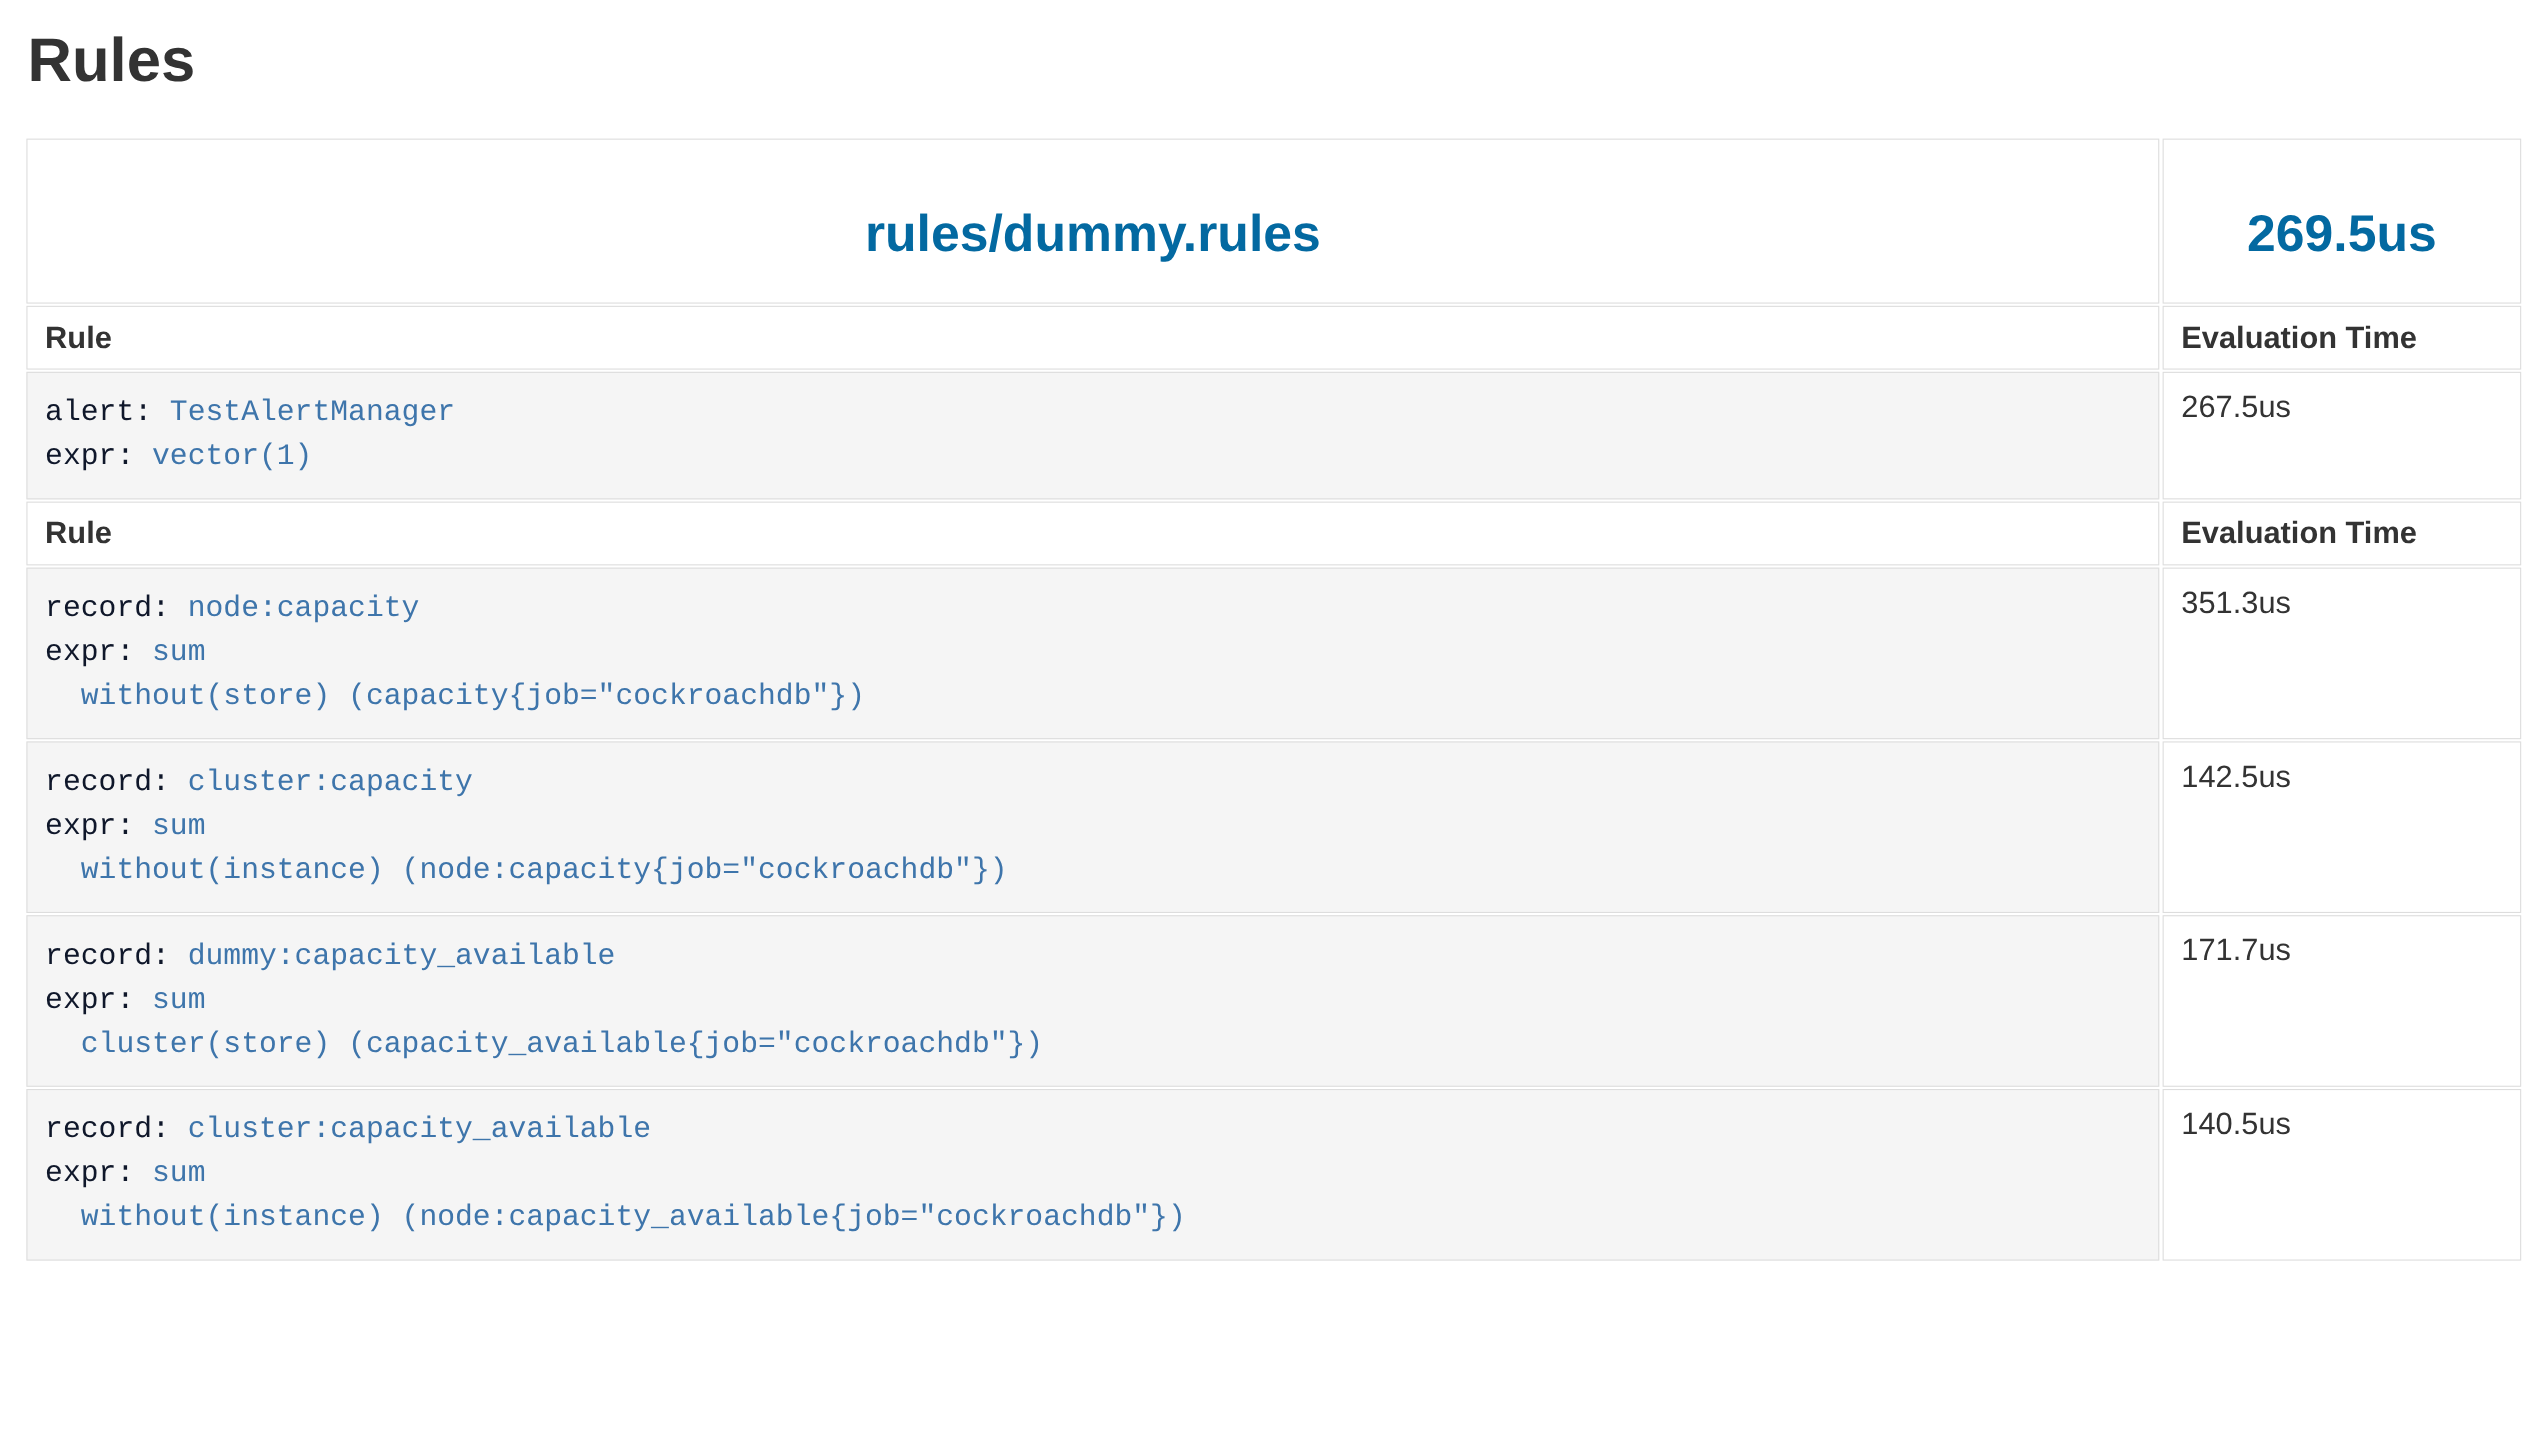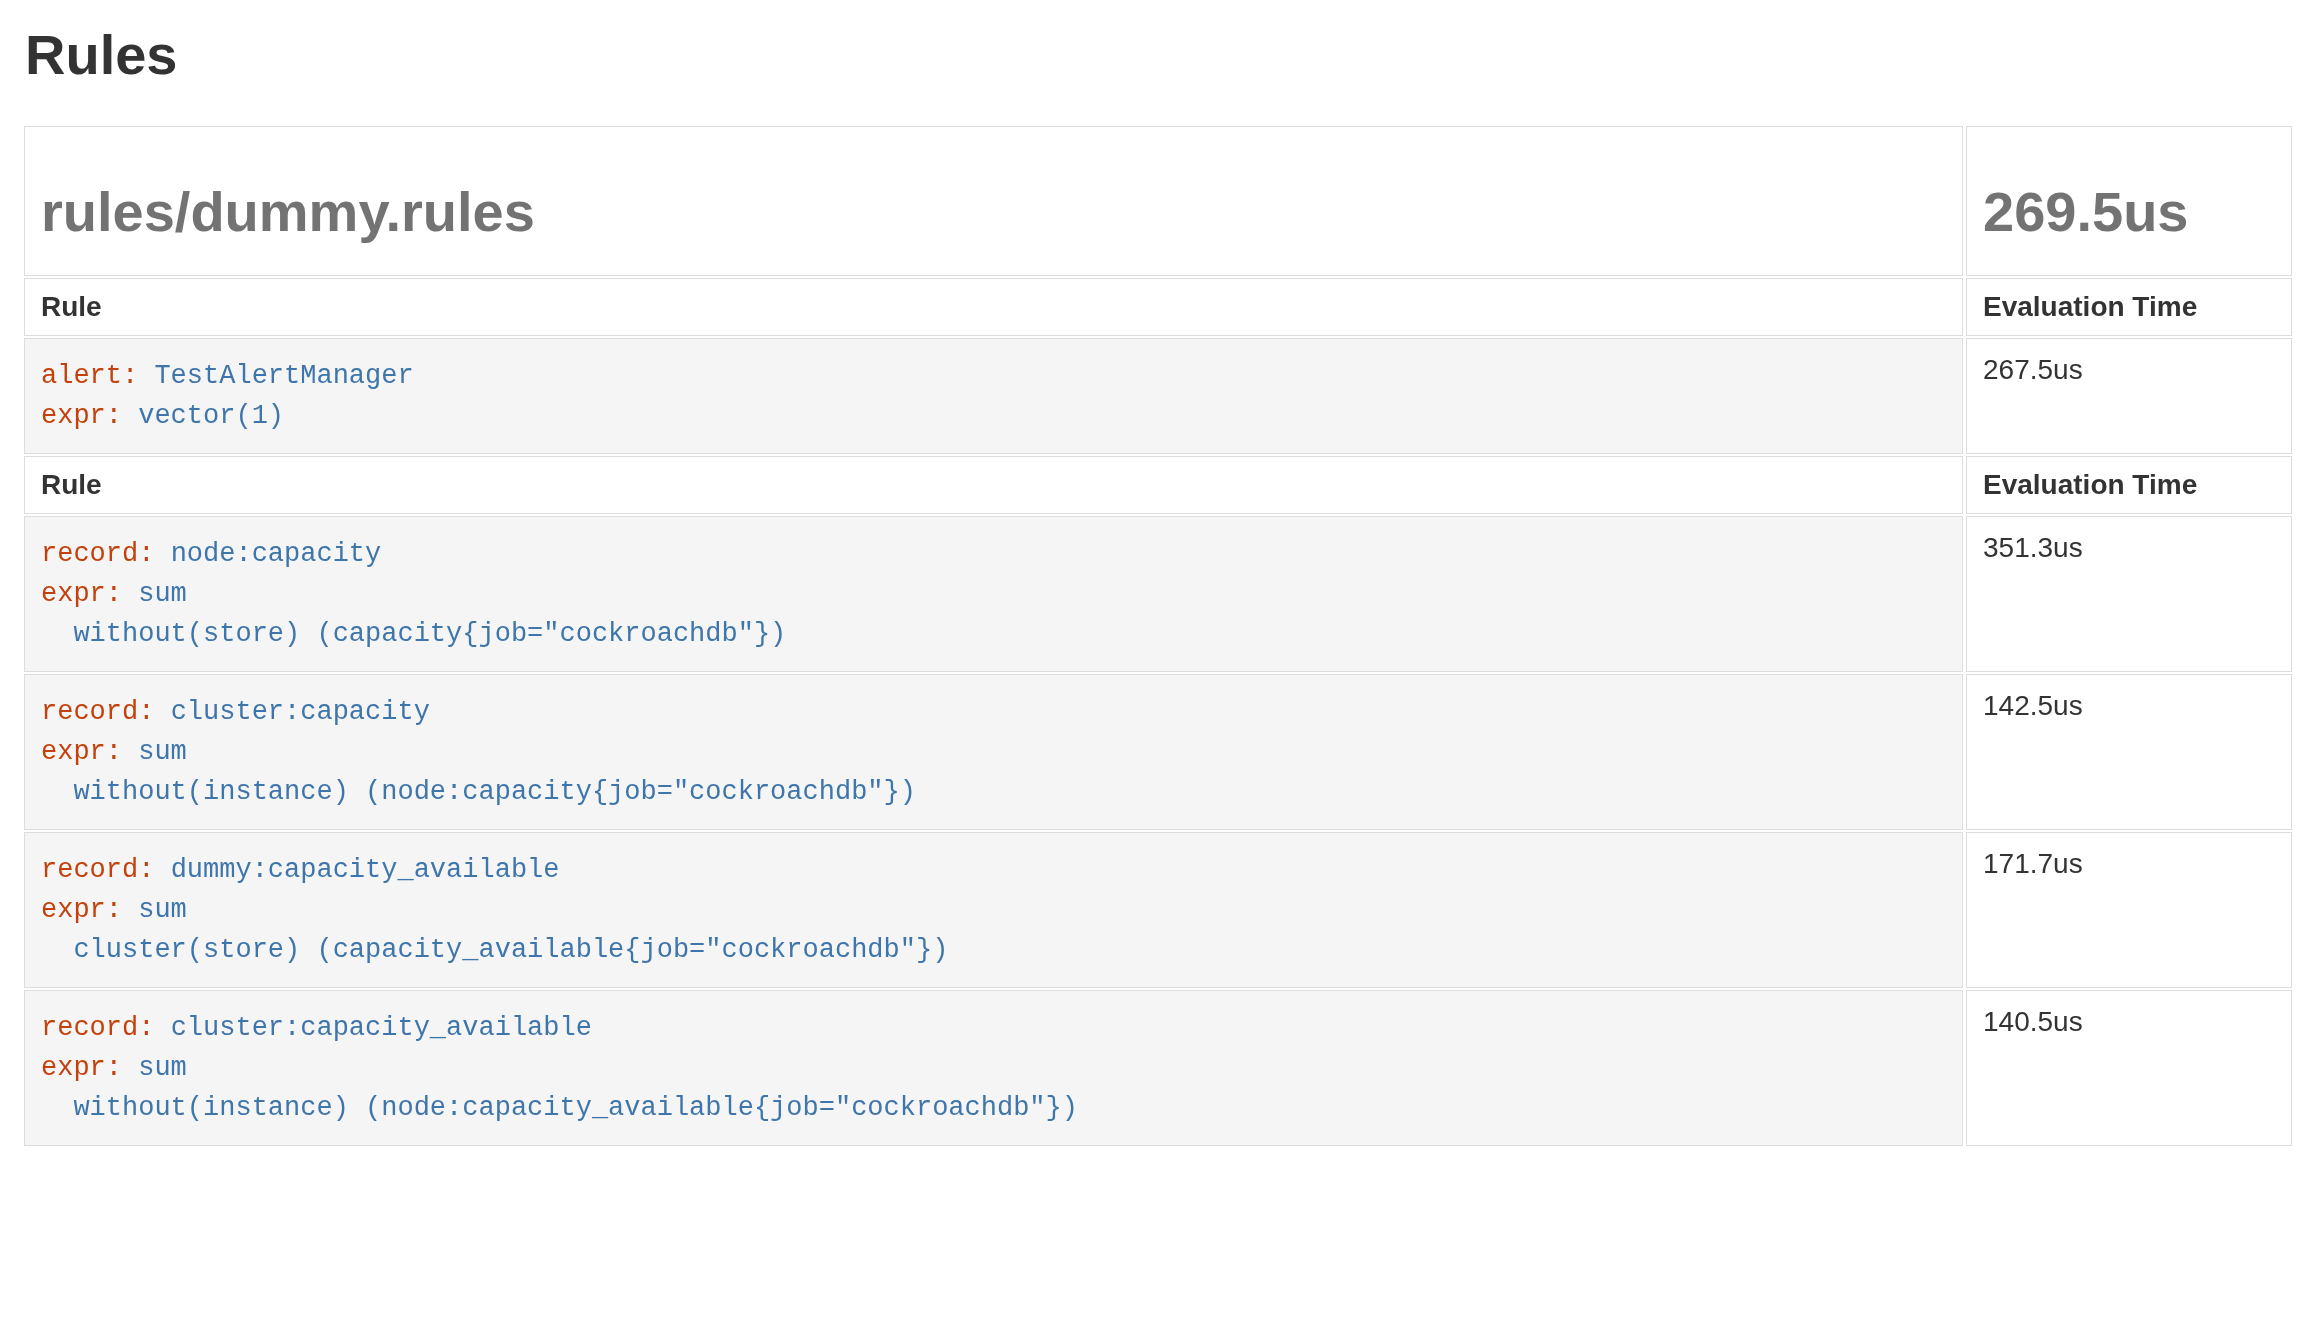--- a/index.html
+++ b/index.html
@@ -35,37 +35,38 @@
   col.time-col { width: 326px; }
   th {
     text-align: left;
     font-size: 28px;
     line-height: 28px;
     font-weight: bold;
     padding: 14px 16px;
     color: #333333;
   }
   td.group-name-cell h1, td.group-time-cell h1 {
-    font-size: 56px;
+    font-size: 47px;
     line-height: 78px;
     font-weight: bold;
-    color: #737373;
+    color: #0369a1;
     margin: 46px 0 24px;
+    text-align: center;
   }
   td.group-name-cell, td.group-time-cell { padding: 0 16px; }
   td.rule-cell {
     background: #f5f5f5;
     padding: 17px 16px;
     font-family: "Liberation Mono", monospace;
     font-size: 27px;
     line-height: 40px;
     white-space: pre;
   }
   .code-line { white-space: pre; }
-  .code-plain { color: #c2410c; }
+  .code-plain { color: #0f172a; }
   a.code-link { color: #3e75ab; text-decoration: none; cursor: pointer; }
   td.time-cell {
     padding: 14px 16px;
     font-size: 28px;
     line-height: 34px;
     color: #333333;
   }
 </style>
 </head>
 <body>

